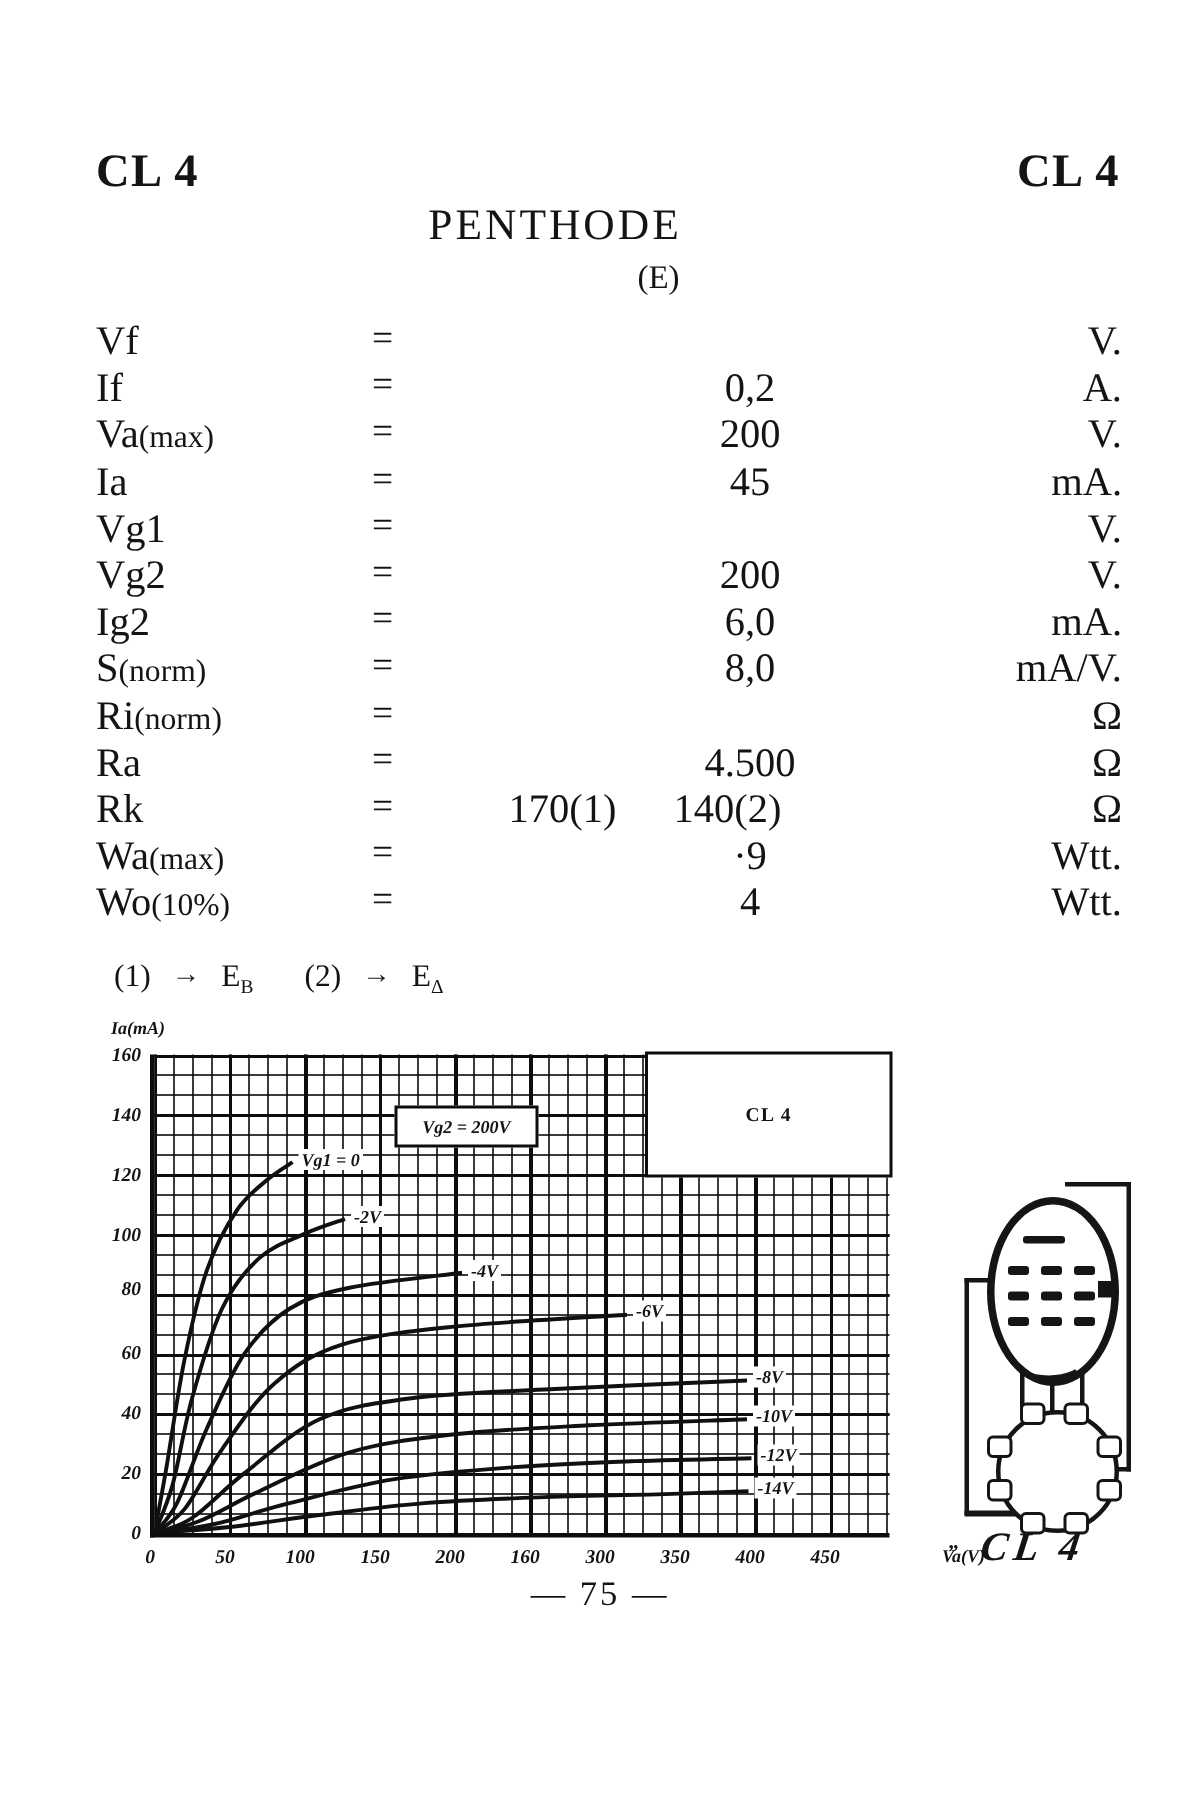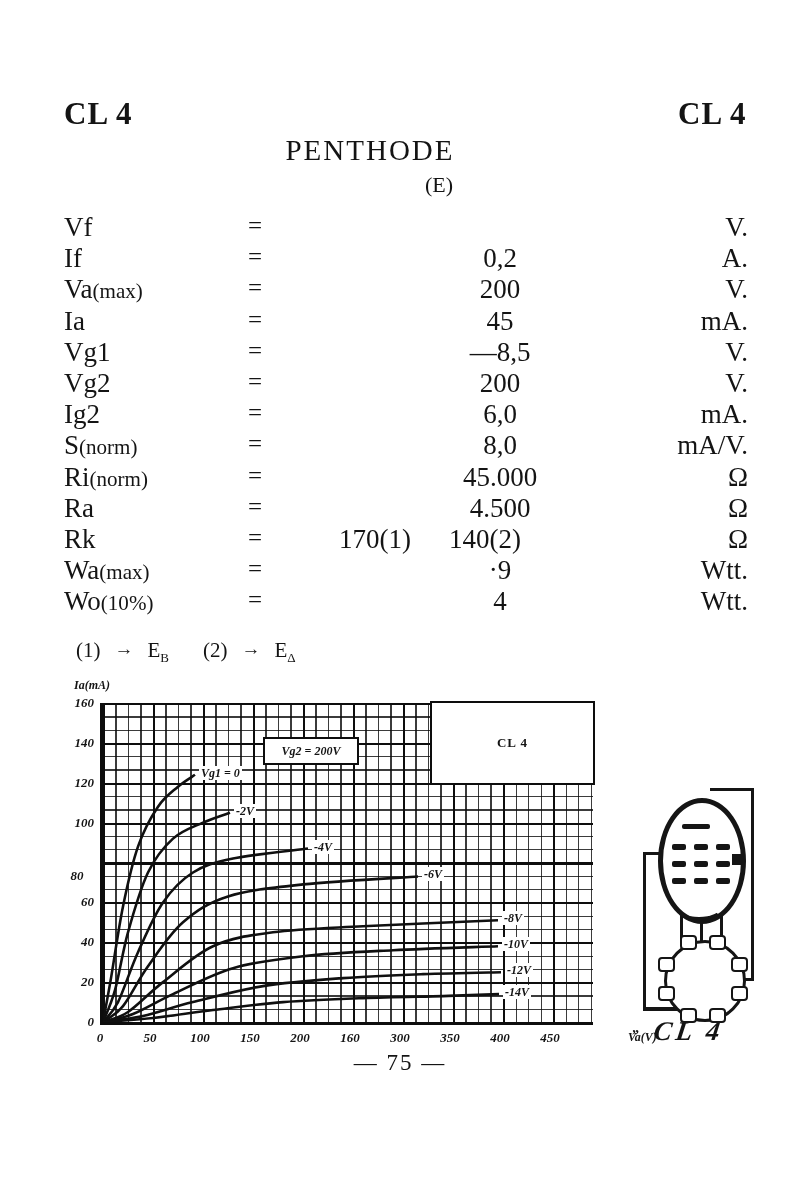--- a/index.html
+++ b/index.html
@@ -96,23 +96,20 @@
       <span class="nm">Ia</span>
       <span class="eq">=</span>
       <span class="val">
         <span>45</span>
       </span>
       <span class="un">mA.</span>
     </div>
     <div class="srow">
       <span class="nm">Vg1</span>
       <span class="eq">=</span>
-      <span class="val">
-        <span>—8,5</span>
-      </span>
       <span class="un">V.</span>
     </div>
     <div class="srow">
       <span class="nm">Vg2</span>
       <span class="eq">=</span>
       <span class="val">
         <span>200</span>
       </span>
       <span class="un">V.</span>
     </div>
@@ -128,23 +125,20 @@
       <span class="nm">S<span class="qual">(norm)</span></span>
       <span class="eq">=</span>
       <span class="val">
         <span>8,0</span>
       </span>
       <span class="un">mA/V.</span>
     </div>
     <div class="srow">
       <span class="nm">Ri<span class="qual">(norm)</span></span>
       <span class="eq">=</span>
-      <span class="val">
-        <span>45.000</span>
-      </span>
       <span class="un">Ω</span>
     </div>
     <div class="srow">
       <span class="nm">Ra</span>
       <span class="eq">=</span>
       <span class="val">
         <span>4.500</span>
       </span>
       <span class="un">Ω</span>
     </div>
@@ -207,21 +201,21 @@
       <div class="cvlab" style="left: 399px; top: 208.319px;">-8V</div>
       <div class="cvlab" style="left: 399px; top: 234.238px;">-10V</div>
       <div class="cvlab" style="left: 402px; top: 260.156px;">-12V</div>
       <div class="cvlab" style="left: 400px; top: 282.087px;">-14V</div>
     </div>
   <div class="abs" id="xunit">Va(V)</div>
 <div class="abs ytick" style="top: 336px;">0</div>
     <div class="abs ytick" style="top: 296.125px;">20</div>
     <div class="abs ytick" style="top: 256.25px;">40</div>
     <div class="abs ytick" style="top: 216.375px;">60</div>
-    <div class="abs ytick" style="top: 190px; text-align: center;">80</div>
+    <div class="abs ytick" style="top: 173px;">80</div>
     <div class="abs ytick" style="top: 136.625px;">100</div>
     <div class="abs ytick" style="top: 96.75px;">120</div>
     <div class="abs ytick" style="top: 56.875px;">140</div>
     <div class="abs ytick" style="top: 17px;">160</div>
     <div class="abs xtick" style="left: 26px;">0</div>
     <div class="abs xtick" style="left: 76px;">50</div>
     <div class="abs xtick" style="left: 126px;">100</div>
     <div class="abs xtick" style="left: 176px;">150</div>
     <div class="abs xtick" style="left: 226px;">200</div>
     <div class="abs xtick" style="left: 276px;">160</div>

